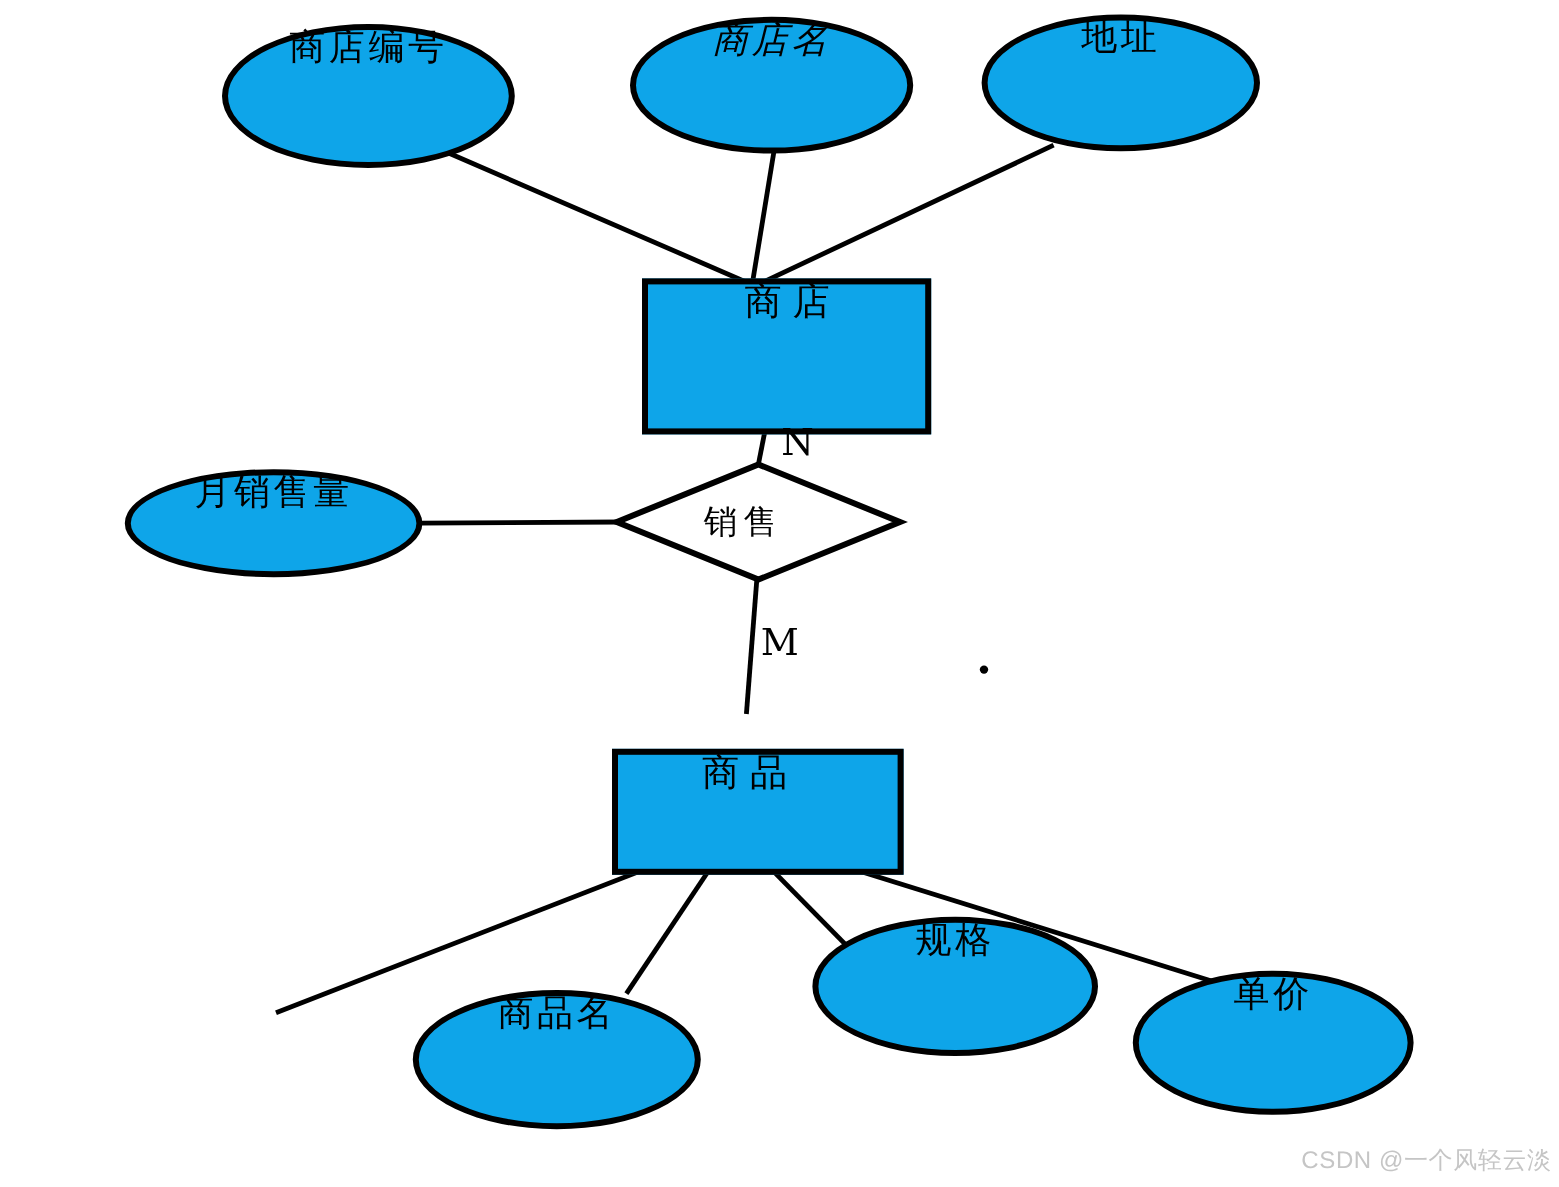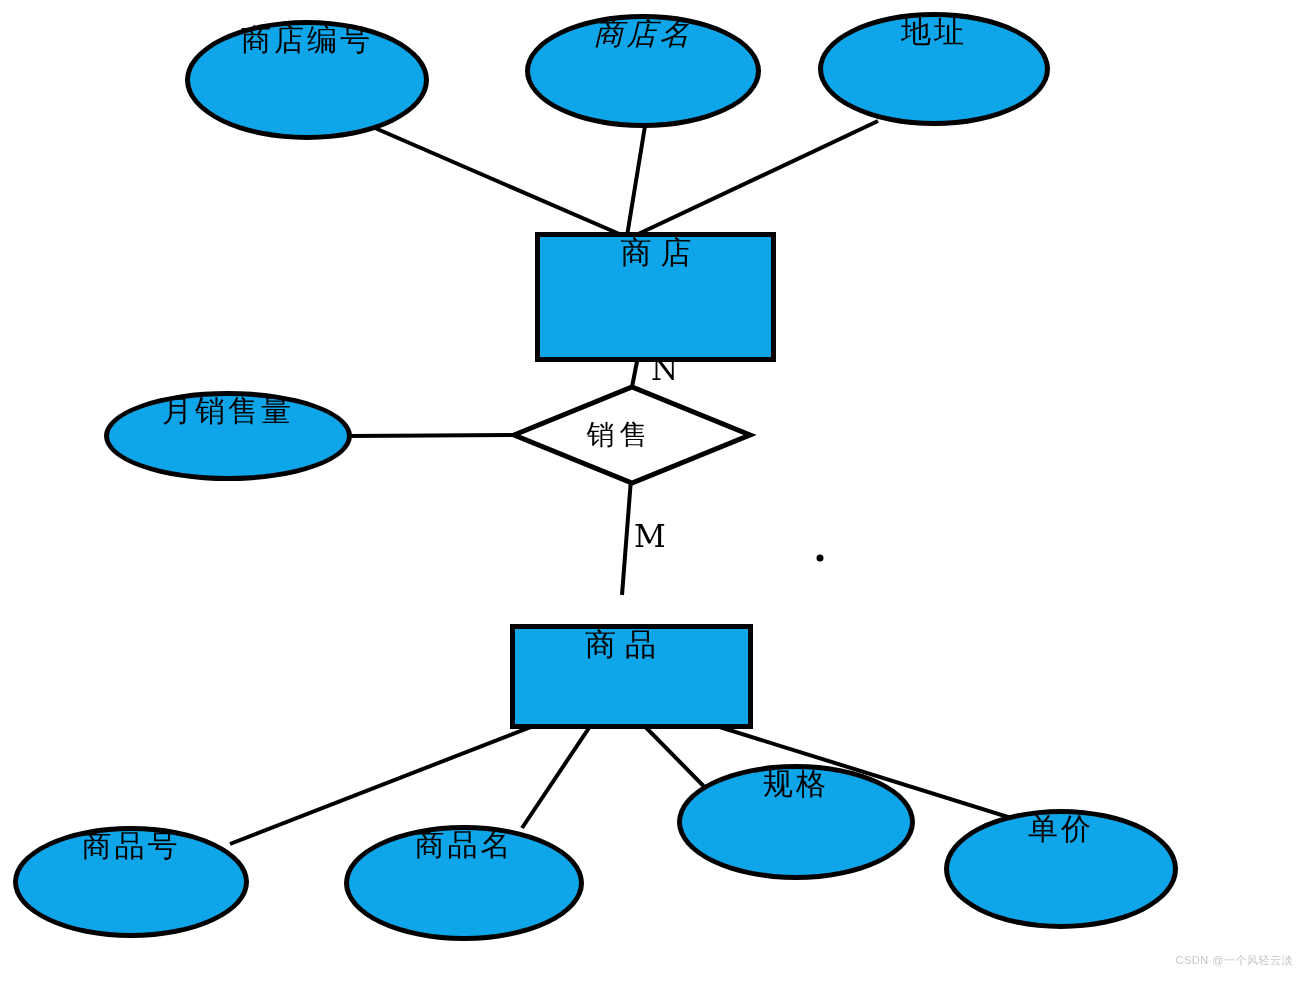--- a/index.html
+++ b/index.html
@@ -61,21 +61,21 @@
     z-index: 3;
     font-size: 31px;
     color: #000000;
     line-height: 1;
   }
   .watermark {
     position: absolute;
     z-index: 3;
     right: 6px;
     top: 953px;
-    font-size: 11px;
+    font-size: 20px;
     color: #c5c5c5;
     font-family: "Liberation Sans", "DejaVu Sans", sans-serif;
     letter-spacing: 0.5px;
   }
   
   #n-store-no      { left: 185px; top: 20px;  width: 244px; height: 120px; }
   #n-store-name    { left: 525px; top: 14px;  width: 236px; height: 114px; font-style: italic; }
   #n-address       { left: 818px; top: 12px;  width: 232px; height: 114px; }
   #n-store         { left: 535px; top: 232px; width: 241px; height: 130px; padding-left: 40px; }
   #n-store .entity-label { padding-right: 30px; }
@@ -122,23 +122,20 @@
   </div>
 
   <div class="node ellipse" id="n-address">
     <span class="node-label">地址</span>
   </div>
 
   <div class="node ellipse" id="n-monthly-sales">
     <span class="node-label">月销售量</span>
   </div>
 
-  <div class="node ellipse" id="n-product-no">
-    <span class="node-label">商品号</span>
-  </div>
 
   <div class="node ellipse" id="n-product-name">
     <span class="node-label">商品名</span>
   </div>
 
   <div class="node ellipse" id="n-spec">
     <span class="node-label">规格</span>
   </div>
 
   <div class="node ellipse" id="n-unit-price">

